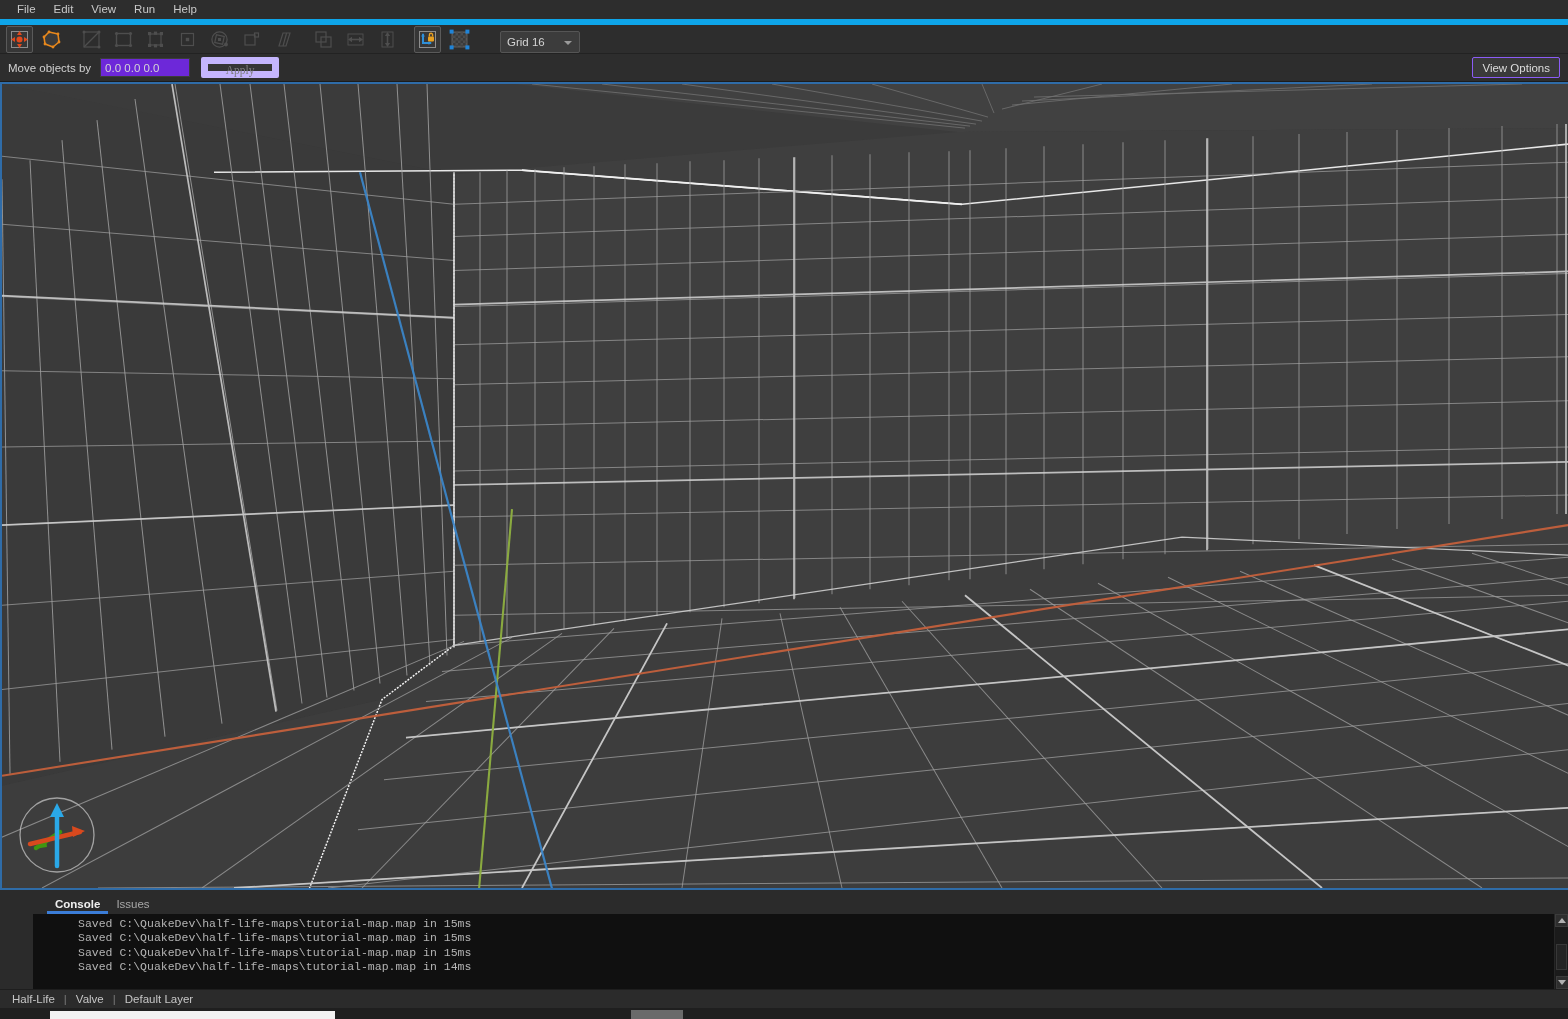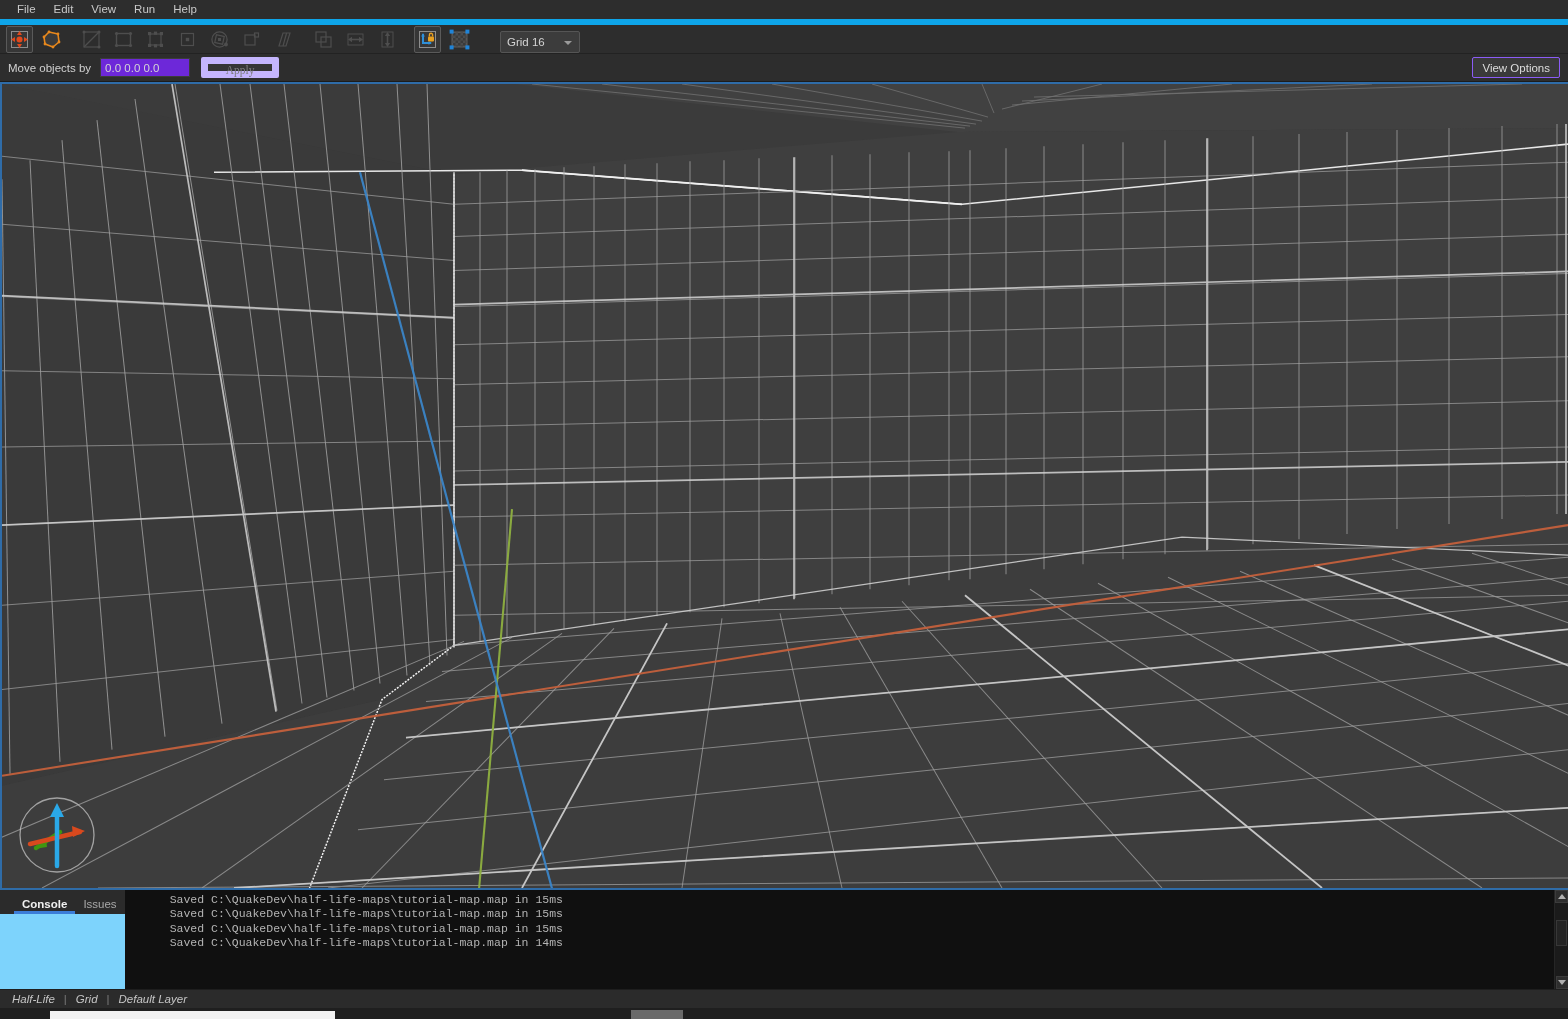--- a/index.html
+++ b/index.html
@@ -129,22 +129,22 @@
   }
   #viewport-svg { position: absolute; inset: 0; width: 100%; height: 100%; display:block; }
   #axis-gizmo {
     position: absolute; left: 14px; bottom: 12px;
     width: 82px; height: 82px;
   }
 
   
   #console-panel {
     flex: 0 0 99px;
-    background: #7dd3fc;
-    display: flex; 
+    background: #a3a3a3;
+    display: flex; flex-direction: column; margin-left: 33px;
   }
   #console-tabs {
     height: 24px; flex: 0 0 24px;
     display: flex; align-items: flex-end;
     padding-left: 14px;
     background: #2b2b2b;
   }
   .ctab {
     font-size: 11.5px;
     color: #a8a8a8;
@@ -204,21 +204,21 @@
   #statusbar {
     flex: 0 0 19px;
     background: #2b2b2b;
     border-top: 1px solid #1e1e1e;
     display: flex; align-items: center;
     padding-left: 10px;
     color: #c6c6c6;
     font-size: 11.5px;
     gap: 0;
   }
-  .sb-item { padding: 0 2px; font-style: italic; }
+  .sb-item { padding: 0 2px; }
   .sb-sep { color:#7a7a7a; padding: 0 7px; }
 
   
   #taskbar {
     flex: 0 0 11px;
     background: #1f1f1f;
     position: relative;
   }
   #tb-white {
     position:absolute; left:50px; top:3px;
@@ -614,21 +614,21 @@
             <span class="sarrow-dn"></span>
           </div>
       </div>
     </div>
   </div>
 </div>
 
 <div id="statusbar">
   <span class="sb-item">Half-Life</span>
   <span class="sb-sep">|</span>
-  <span class="sb-item">Grid</span>
+  <span class="sb-item">Valve</span>
   <span class="sb-sep">|</span>
   <span class="sb-item">Default Layer</span>
 </div>
 
 <div id="taskbar">
   <div id="tb-white"></div>
   <div id="tb-gray"></div>
 </div>
 
 </body></html>

